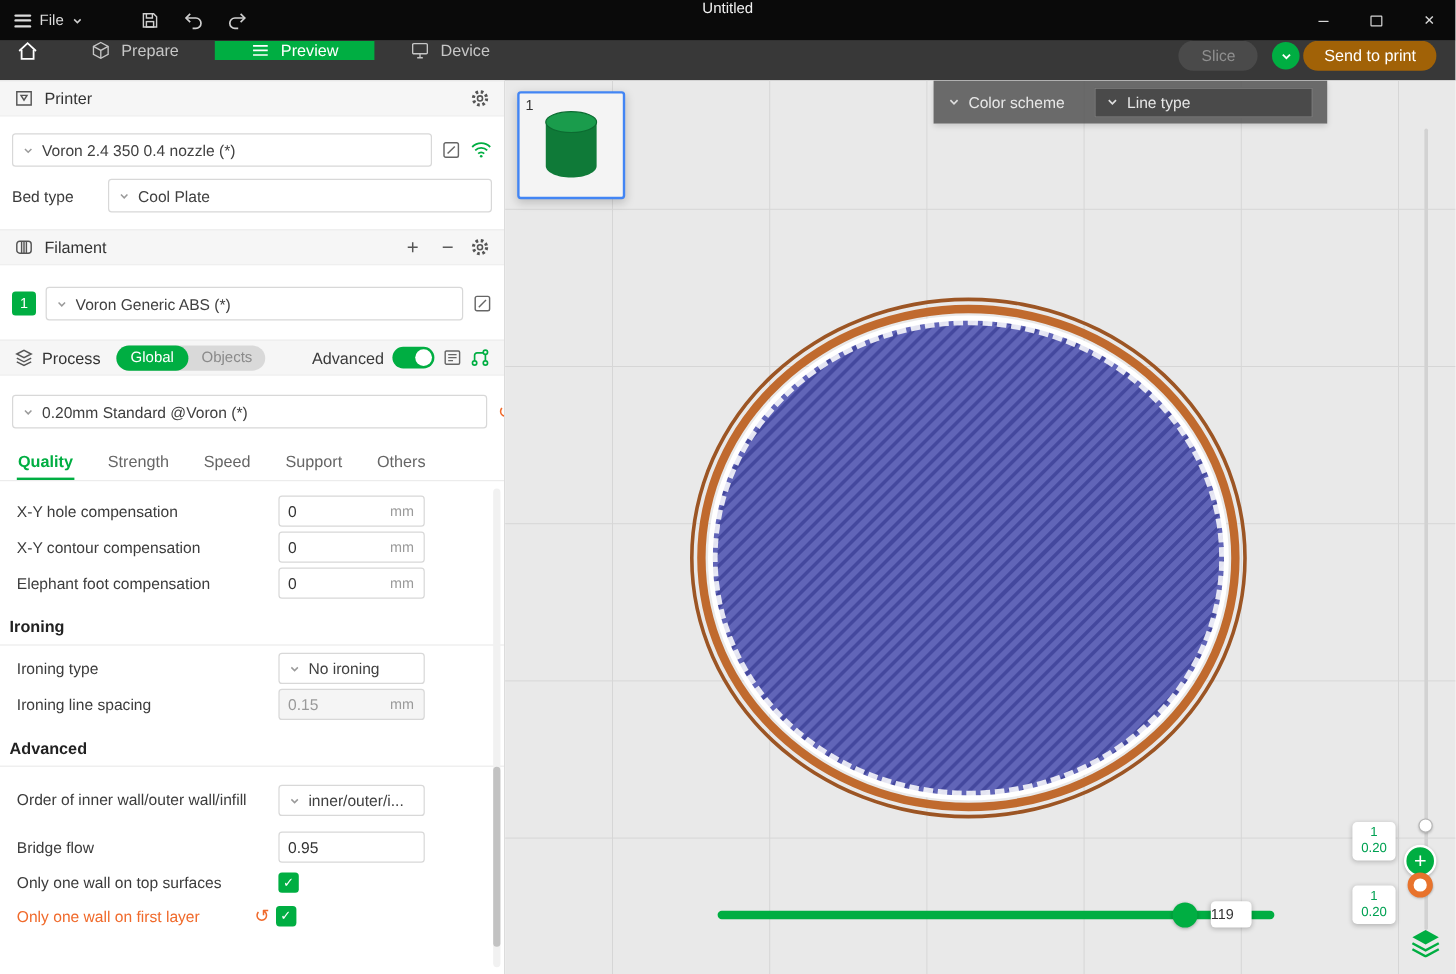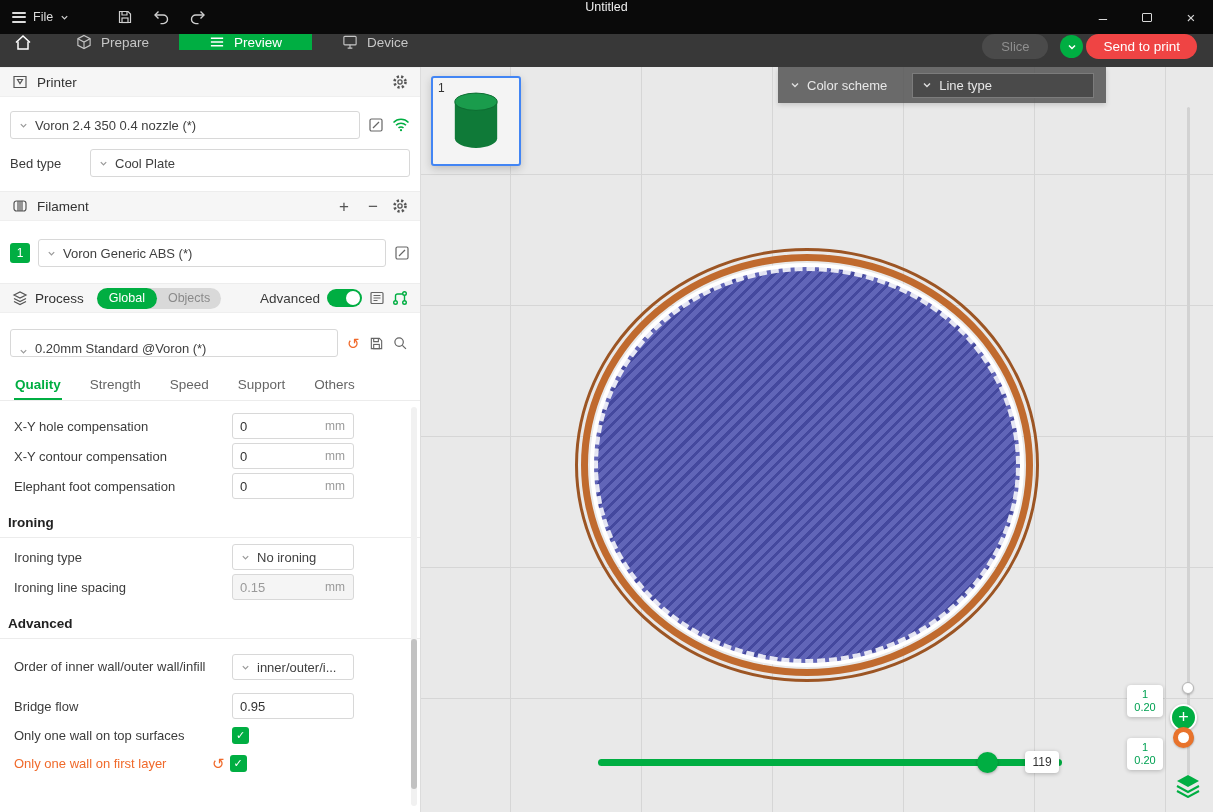--- a/index.html
+++ b/index.html
@@ -23,21 +23,21 @@
 
   
   .navbar { height:33px; background:#383838; display:flex; align-items:flex-start; flex:0 0 auto; }
   .home-btn { width:46px; display:flex; align-items:center; justify-content:center; color:#fff; cursor:pointer; }
   .nav-tab { display:flex; align-items:center; gap:9px; padding:0 30px; color:#c6c6c6; font-size:13.5px; cursor:pointer; }
   .nav-tab.active { background:#00AE42; color:#fff; }
   .nav-right { margin-left:auto; display:flex; align-items:center; gap:12px; padding-right:16px; }
   .slice-btn { width:66px; height:25px; border-radius:13px; background:#4a4a4a; color:#8f8f8f; display:flex; align-items:center; justify-content:center; font-size:13px; cursor:default; }
   .send-group { display:flex; align-items:center; gap:3px; }
   .send-chevron { width:23px; height:23px; border-radius:50%; background:#00AE42; color:#fff; display:flex; align-items:center; justify-content:center; cursor:pointer; }
-  .send-btn { height:25px; padding:0 17px; border-radius:13px; background:#ef4444; color:#fff; display:flex; align-items:center; font-size:13.5px; cursor:pointer; }
+  .send-btn { height:25px; padding:0 17px; border-radius:13px; background:#a16207; color:#fff; display:flex; align-items:center; font-size:13.5px; cursor:pointer; }
 
   
   .content { flex:1; display:flex; min-height:0; }
   .sidebar { width:421px; flex:0 0 421px; border-right:1px solid #dcdcdc; position:relative; background:#fff; overflow:hidden; }
   .viewport { flex:1; position:relative; background-color:#e9e9e9; overflow:hidden;
       background-image: linear-gradient(#d6d6d6 1px, transparent 1px), linear-gradient(90deg, #d6d6d6 1px, transparent 1px);
       background-size:131px 131px; background-position:-42px -24px; }
 
   
   .sec-header { height:30px; background:#f6f6f6; display:flex; align-items:center; padding:0 12px; gap:9px;
@@ -65,21 +65,21 @@
   .process-header { gap:7px; }
   .process-title { margin-right:6px; }
   .scope-pill { display:flex; align-items:center; background:#d9d9d9; border-radius:11px; height:21px; cursor:pointer; }
   .scope-global { background:#00AE42; color:#fff; border-radius:11px; height:21px; display:flex; align-items:center; padding:0 12px; font-size:12.5px; }
   .scope-objects { color:#8a8a8a; padding:0 11px; font-size:12.5px; }
   .adv-label { margin-left:auto; color:#3a3a3a; }
   .toggle { width:35px; height:18px; border-radius:9px; background:#00AE42; position:relative; cursor:pointer; flex:0 0 auto; }
   .toggle .knob { position:absolute; right:2px; top:2px; width:14px; height:14px; border-radius:50%; background:#fff; }
 
   .preset-row { display:flex; align-items:center; gap:9px; padding:16px 10px 0 10px; }
-  .preset-row .select { width:328px; flex:0 0 auto;align-items:flex-end; }
+  .preset-row .select { width:396px; flex:0 0 auto; }
   .reset-glyph { color:#F06A2B; font-size:15px; line-height:1; cursor:pointer; }
 
   .ptabs { display:flex; gap:27px; padding:0 14px; border-bottom:1px solid #ececec; margin-top:12px; }
   .ptab { padding:8px 1px 6px; font-size:13.5px; color:#666; cursor:pointer; border-bottom:2.5px solid transparent; }
   .ptab.active { color:#00AE42; font-weight:bold; border-bottom-color:#00AE42; }
 
   .params { padding-top:10px; }
   .prow { height:30px; display:flex; align-items:center; padding:0 12px 0 14px; }
   .prow .plabel { width:218px; font-size:13px; color:#3c3c3c; padding-right:6px; }
   .prow.tall { height:48px; }
@@ -123,22 +123,22 @@
       text-align:center; font-size:11px; color:#00A152; line-height:13px; padding:3px 0; }
   .gcode-add { position:absolute; right:16px; top:637px; width:27px; height:27px; border-radius:50%; background:#00AE42; color:#fff;
       font-size:18px; display:flex; align-items:center; justify-content:center; border:2px solid #fff; box-shadow:0 1px 3px rgba(0,0,0,.25); cursor:pointer; z-index:2; }
   .pause-marker { position:absolute; right:19px; top:660px; width:21px; height:21px; border-radius:50%; background:#fff;
       border:5px solid #E8732C; box-shadow:0 1px 2px rgba(0,0,0,.2); z-index:3; }
   .layers-btn { position:absolute; right:12px; top:707px; cursor:pointer; }
 
   .hslider-track { position:absolute; left:177px; top:692px; width:464px; height:7px; border-radius:4px; background:#00AE42; cursor:pointer; }
   .hslider-handle { position:absolute; left:556px; top:685px; width:21px; height:21px; border-radius:50%; background:#00AE42;
       box-shadow:0 1px 3px rgba(0,0,0,.3); cursor:pointer; }
-  .move-badge { position:absolute; left:604px; top:684px; width:34px; height:22px; background:#fff; border-radius:4px;
-      box-shadow:0 1px 4px rgba(0,0,0,.25); display:flex; align-items:center; justify-content:center; font-size:12px; color:#333; }
+  .move-badge { position:absolute; left:588px; top:684px; width:34px; height:22px; background:#fff; border-radius:4px;
+      box-shadow:0 1px 4px rgba(0,0,0,.25); display:flex; align-items:center; justify-content:flex-start; font-size:12px; color:#333; }
 </style>
 </head>
 <body>
 
 <div class="app">
 
   <div class="titlebar">
     <div class="menu-btn">
       <span class="burger">
           <i></i>

